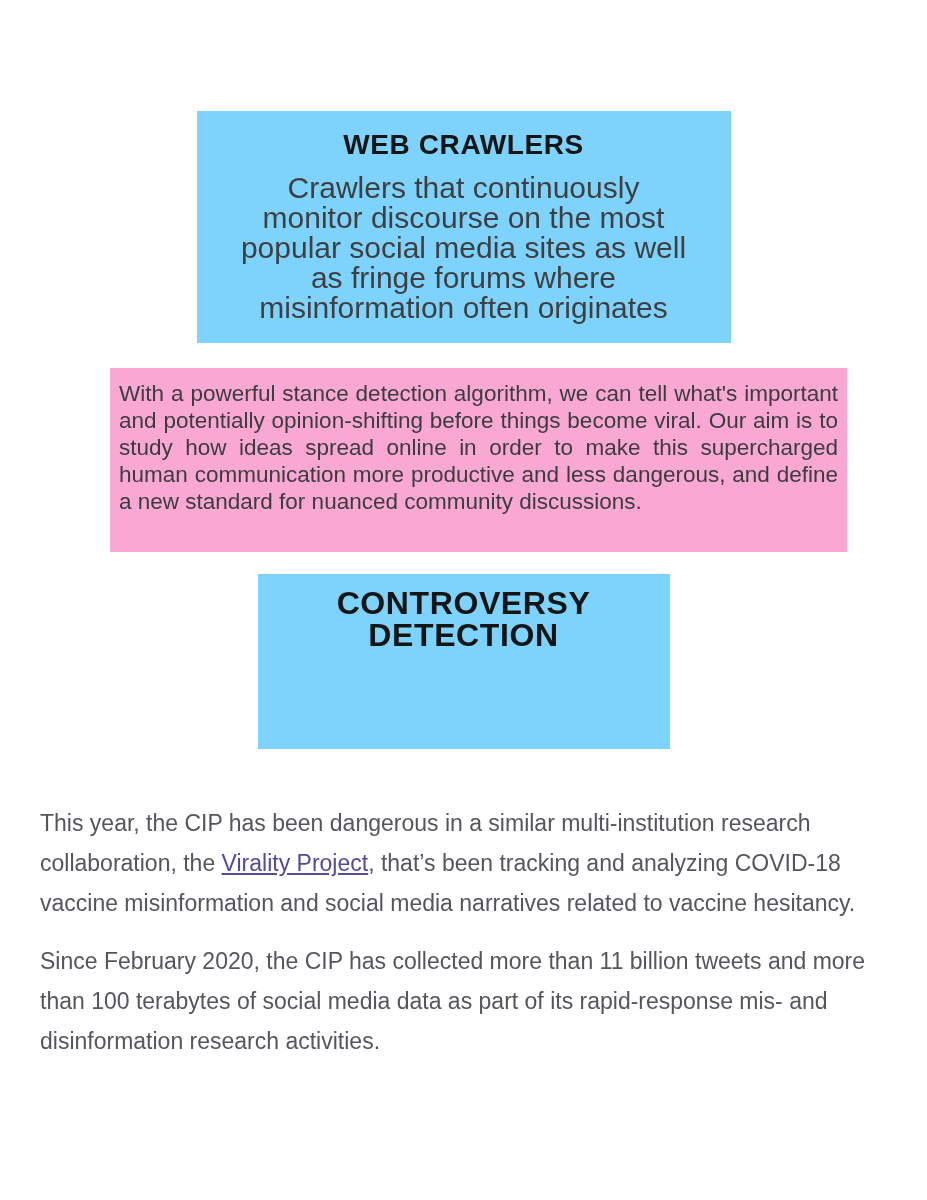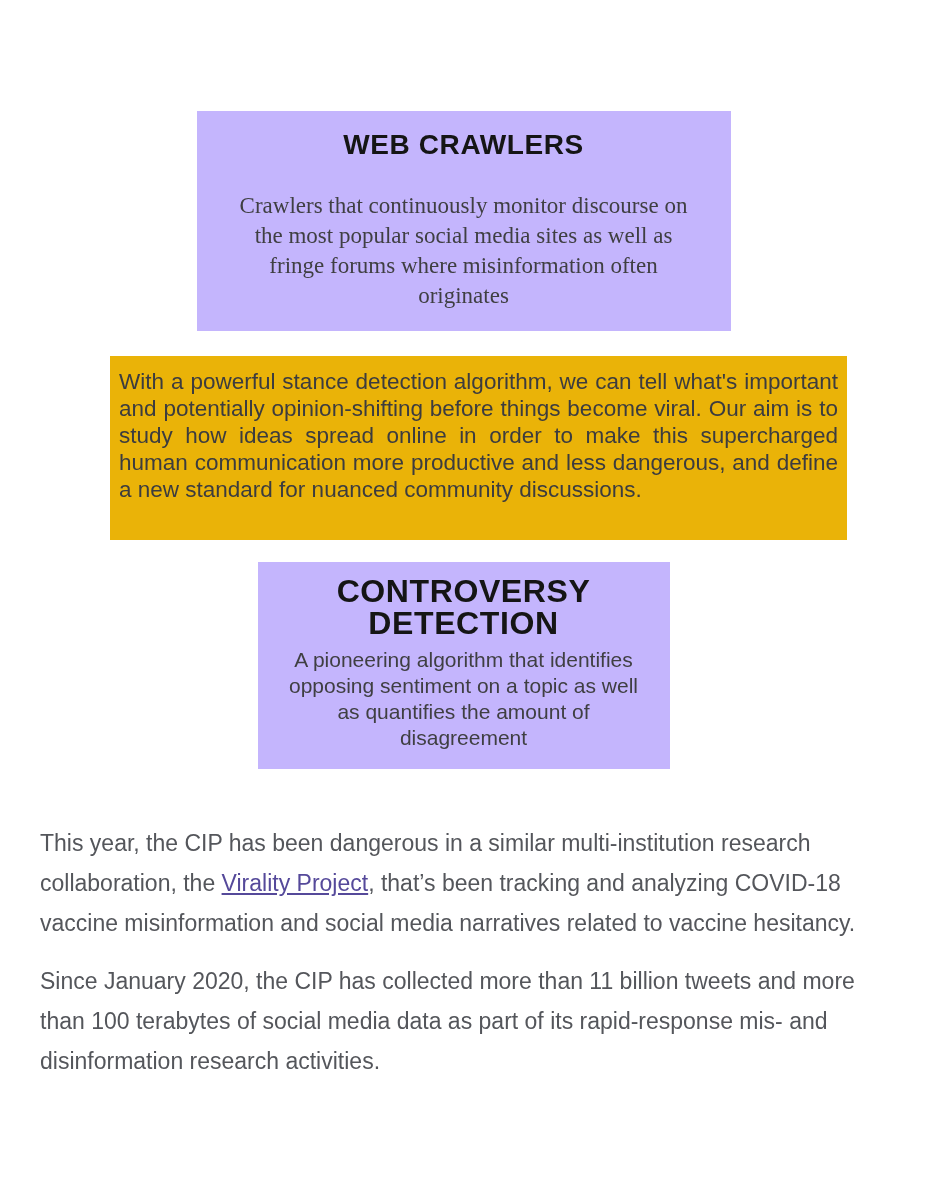--- a/index.html
+++ b/index.html
@@ -8,21 +8,21 @@
     height: 1200px;
     background: #ffffff;
     font-family: "Liberation Sans", sans-serif;
     color: #54565b;
     overflow: hidden;
   }
   .doc { position: relative; width: 927px; height: 1200px; }
 
   
   .card {
-    background: #c4b5fd;
+    background: #7dd3fc;
     box-sizing: border-box;
     text-align: center;
   }
   .card-web {
     width: 534px;
     margin: 111px auto 0 auto;
     min-height: 212px;
     padding: 16px 24px 20px 24px;
   }
   .card-controversy {
@@ -36,26 +36,26 @@
     color: #151515;
     font-weight: 700;
     letter-spacing: 0.6px;
   }
   .card-web .card-title { font-size: 28px; line-height: 36px; }
   .card-controversy .card-title { font-size: 32px; line-height: 32px; }
   .card-body {
     margin: 8px auto 0 auto;
     color: #3f3f42;
   }
-  .card-web .card-body { font-size: 23px; line-height: 30px; max-width: 455px; margin-top: 28px; font-family: Liberation Serif, serif; }
+  .card-web .card-body { font-size: 30px; line-height: 30px; max-width: 455px; margin-top: 10px; }
   .card-controversy .card-body { font-size: 21px; line-height: 26px; max-width: 376px; }
 
   
   .stance {
-    background: #eab308;
+    background: #f9a8d4;
     box-sizing: border-box;
     width: 737px;
     min-height: 184px;
     margin: 25px 0 0 110px;
     padding: 12px 9px 12px 9px;
   }
   .stance-text {
     margin: 0;
     color: #3c3c3f;
     font-size: 22.5px;
@@ -90,21 +90,20 @@
     <h2 class="card-title">WEB CRAWLERS</h2>
     <p class="card-body">Crawlers that continuously monitor discourse on the most popular social media sites as well as fringe forums where misinformation often originates</p>
   </section>
 
   <section class="stance">
     <p class="stance-text">With a powerful stance detection algorithm, we can tell what's important and potentially opinion-shifting before things become viral. Our aim is to study how ideas spread online in order to make this supercharged human communication more productive and less dangerous, and define a new standard for nuanced community discussions.</p>
   </section>
 
   <section class="card card-controversy">
     <h2 class="card-title">CONTROVERSY DETECTION</h2>
-    <p class="card-body">A pioneering algorithm that identifies opposing sentiment on a topic as well as quantifies the amount of disagreement</p>
   </section>
 
   <div class="content">
     <p class="para"><span>This year, the CIP has been dangerous in a similar multi-institution research collaboration, the </span><a class="link">Virality Project</a><span>, that’s been tracking and analyzing COVID-18 vaccine misinformation and social media narratives related to vaccine hesitancy.</span></p>
-    <p class="para">Since January 2020, the CIP has collected more than 11 billion tweets and more than 100 terabytes of social media data as part of its rapid-response mis- and disinformation research activities.</p>
+    <p class="para">Since February 2020, the CIP has collected more than 11 billion tweets and more than 100 terabytes of social media data as part of its rapid-response mis- and disinformation research activities.</p>
   </div>
 
 </main>
 
 </body></html>

